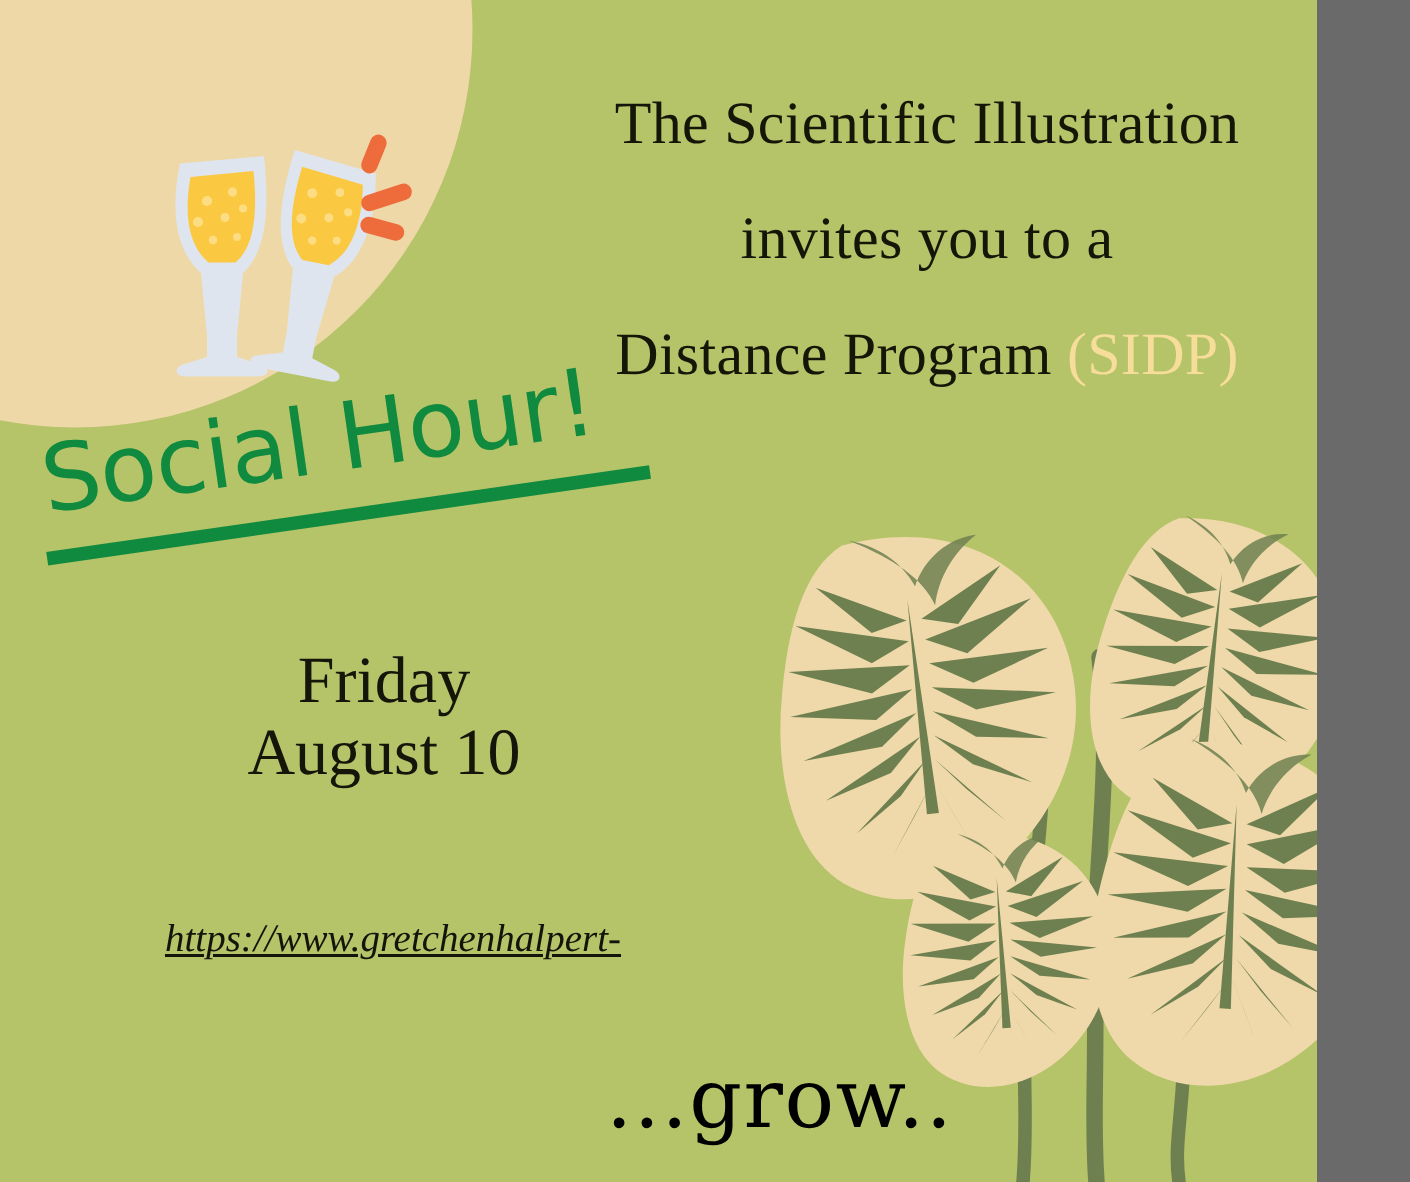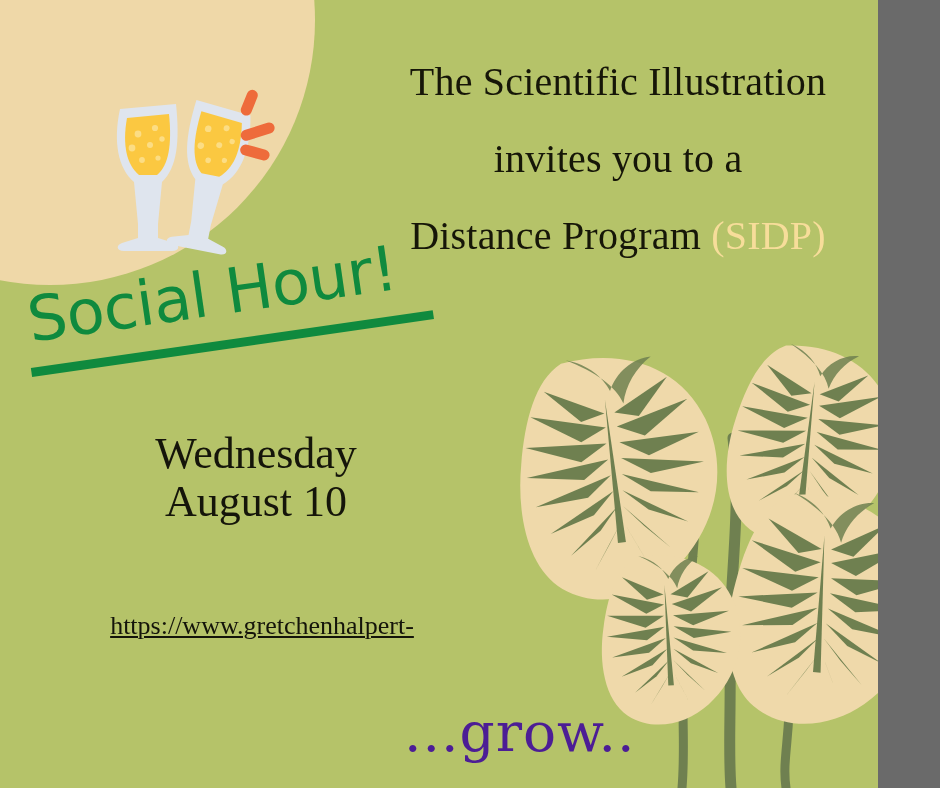--- a/index.html
+++ b/index.html
@@ -119,28 +119,29 @@
     color: #14140a;
     font-size: 26px;
     line-height: 1.42;
   }
   .url-block .ul-line {
     display: block;
     white-space: nowrap;
     text-decoration: underline;
     text-decoration-thickness: 2px;
     text-underline-offset: 2px;
+    font-style: italic;
   }
 
   
   .grow {
     position: absolute;
     left: 404px;
     top: 700px;
-    color: #4c1d95;
+    color: #000000;
     font-family: "DejaVu Serif", serif;
     font-size: 55px;
     letter-spacing: 1px;
     white-space: nowrap;
   }
 </style>
 </head>
 <body>
 
 <div id="poster">
@@ -187,21 +188,21 @@
     <span class="line">invites you to a</span>
     <span class="line"><span>Distance Program </span><span class="sidp">(SIDP)</span></span>
   </div>
 
   <div class="social-wrap">
     <div class="social-text">Social Hour!</div>
     <div class="social-rule"></div>
   </div>
 
   <div class="date-block">
-    <span class="dl">Wednesday</span>
+    <span class="dl">Friday</span>
     <span class="dl">August 10</span>
   </div>
 
   <div class="url-block">
     <span class="ul-line">https://www.gretchenhalpert-</span>
   </div>
 
   <div class="plant">
     <svg viewBox="0 0 450 468" width="450" height="468" aria-hidden="true">
       <g fill="none" stroke="#6f8050" stroke-linecap="round">

